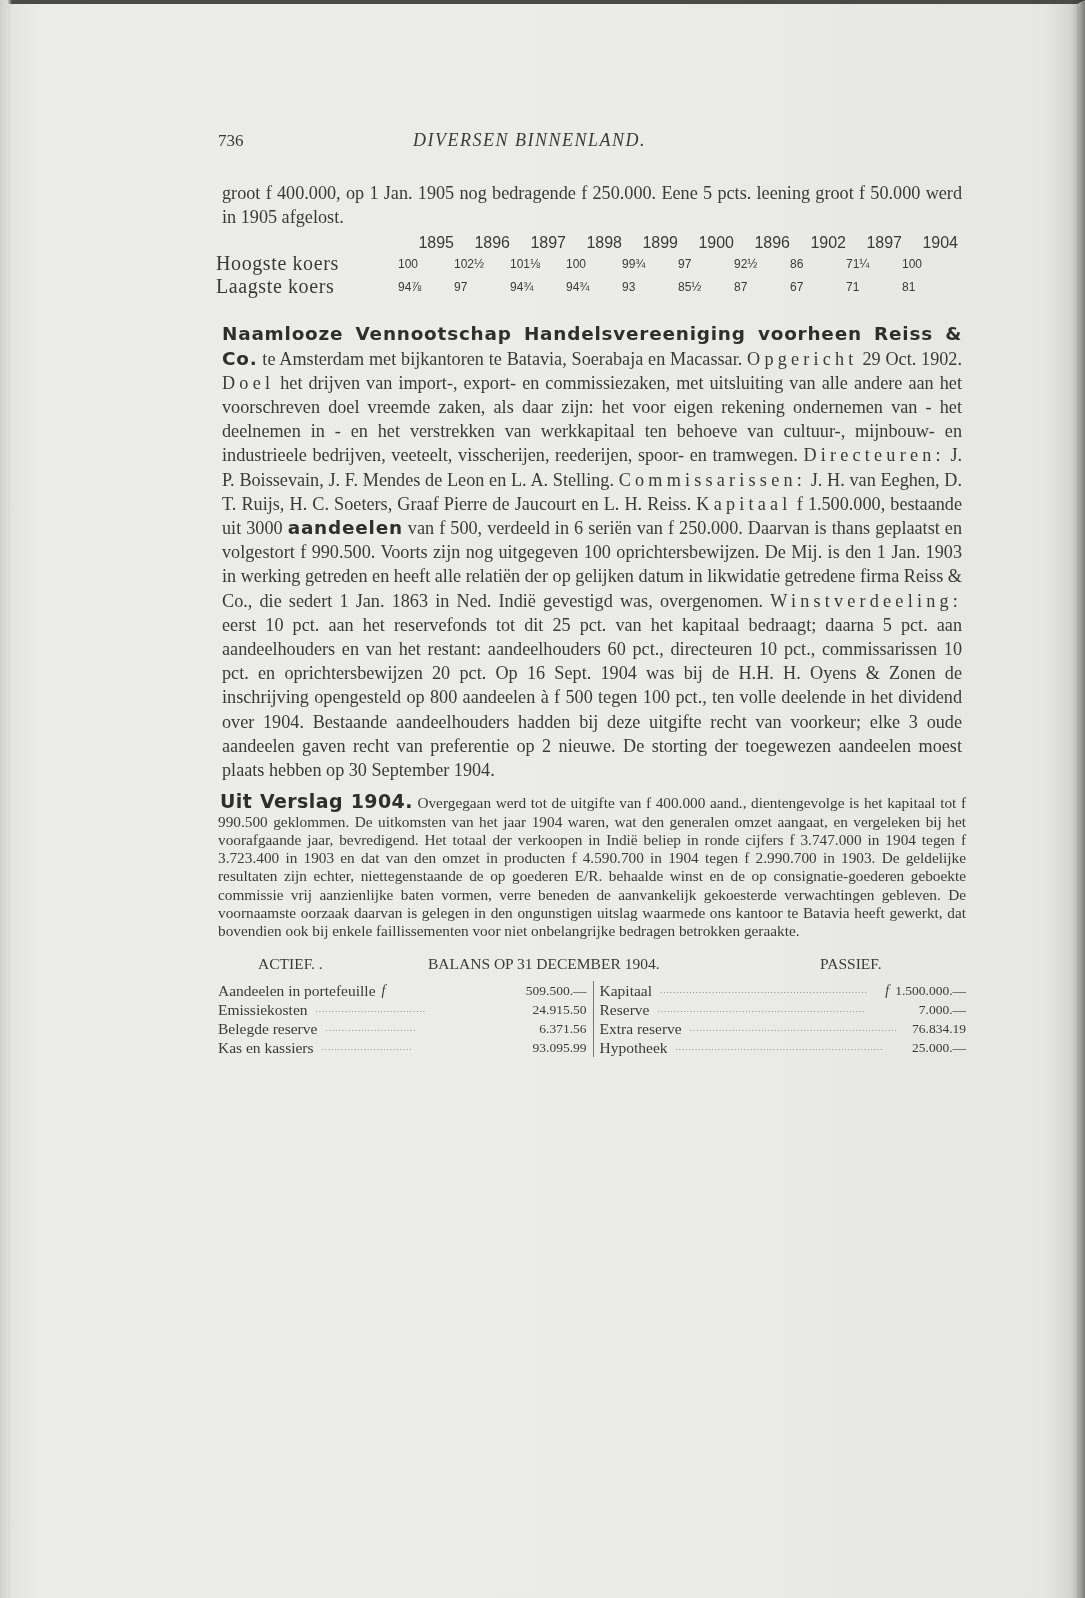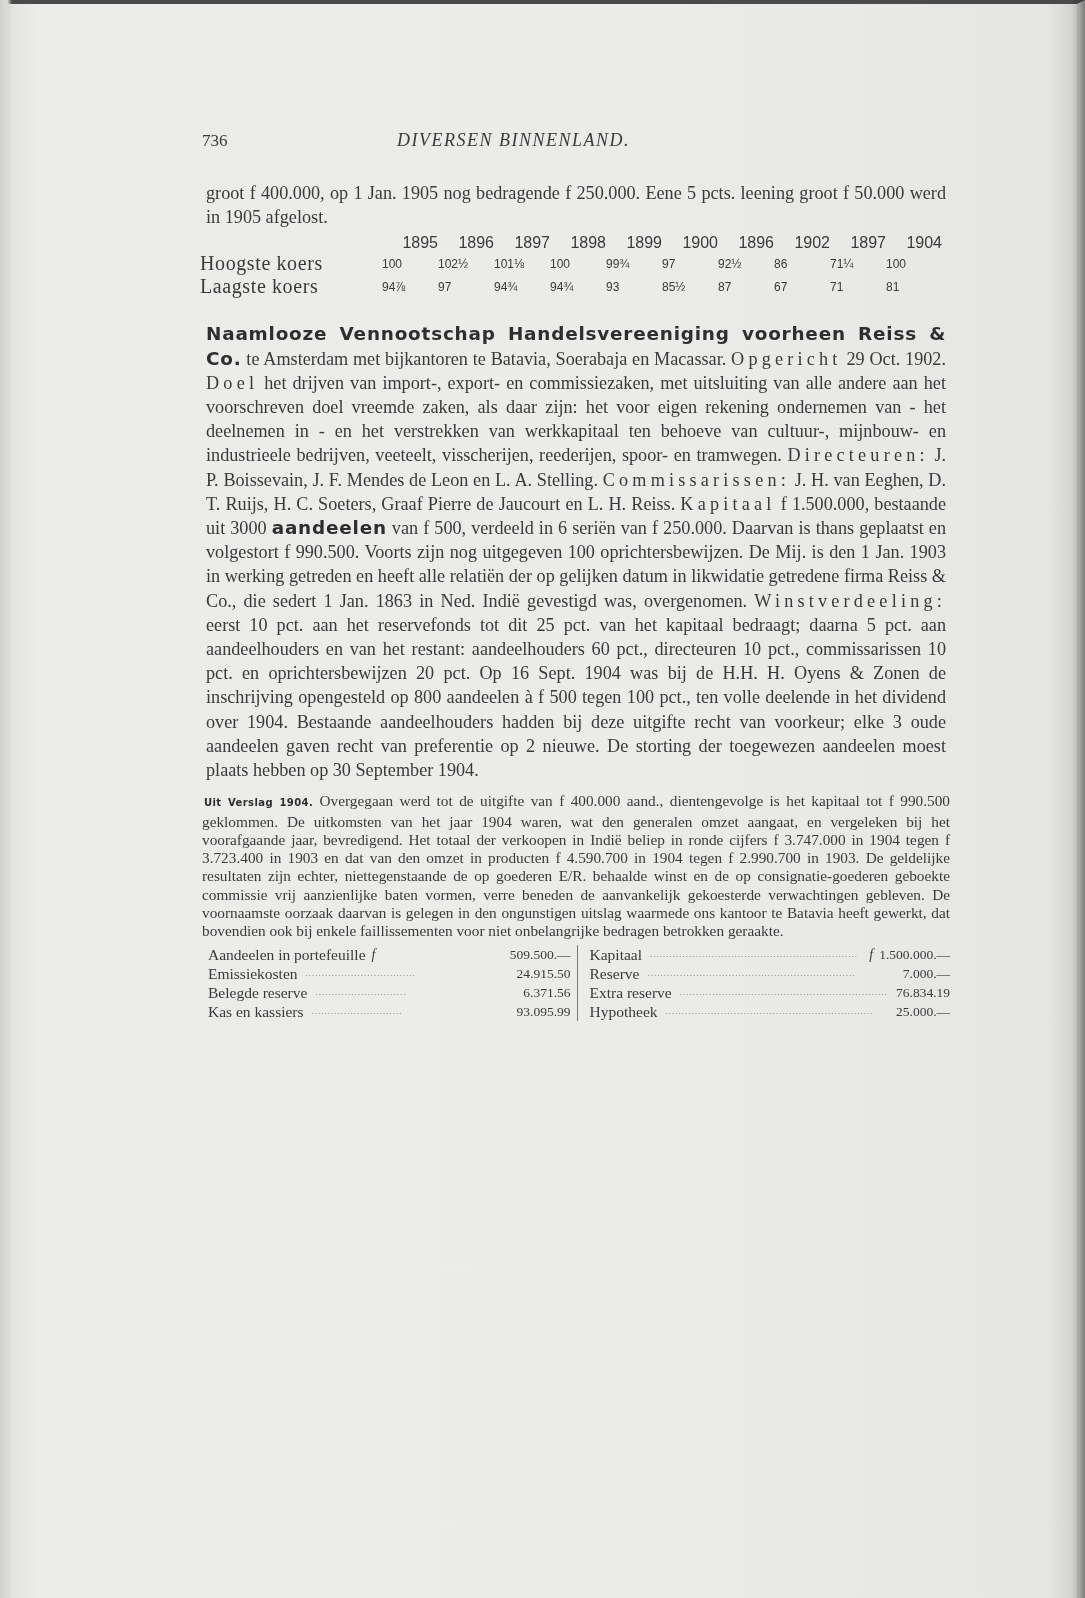--- a/index.html
+++ b/index.html
@@ -32,21 +32,21 @@
       background: linear-gradient(90deg, rgba(0,0,0,0) 0%, rgba(0,0,0,0.12) 60%, rgba(0,0,0,0.35) 100%);
     }
     .edge-shadow-left {
       position: absolute;
       left: 0; top: 0;
       width: 12px; height: 1598px;
       background: linear-gradient(90deg, #cfcfcd 0%, #dcdcda 60%, rgba(0,0,0,0) 100%);
     }
     .content {
       position: absolute;
-      left: 202px;
+      left: 218px;
       top: 128px;
       width: 748px;
     }
     .running-head {
       position: relative;
       height: 28px;
       font-size: 17px;
     }
     .page-number {
       position: absolute;
@@ -110,21 +110,21 @@
       font-family: "Liberation Serif", serif;
       font-size: 15.3px;
       line-height: 18.3px;
       text-align: justify;
       margin: 10px 0 0 0;
       text-indent: 2px;
     }
     .small-bold {
       font-family: "DejaVu Sans", "Liberation Sans", sans-serif;
       font-weight: bold;
-      font-size: 10px;
+      font-size: 19px;
       letter-spacing: 0.4px;
       color: #2e2e2e;
     }
     .balans-head {
       position: relative;
       height: 22px;
       margin-top: 14px;
       font-family: "Liberation Serif", serif;
       font-size: 15.5px;
     }
@@ -139,21 +139,20 @@
     .balans-col {
       display: flex;
       flex-direction: column;
     }
     .balans-col.left { width: 370px; padding-right: 6px; border-right: 1px solid #777; }
     .balans-col.right { width: 368px; padding-left: 6px; }
     .b-row {
       display: flex;
       align-items: center;
       height: 19px;
-      margin-left: 6px;
     }
     .b-label { white-space: nowrap; }
     .b-dots {
       flex: 1;
       overflow: hidden;
       white-space: nowrap;
       color: #6a6a6a;
       font-size: 9px;
       letter-spacing: 1px;
       margin: 0 8px;
@@ -228,20 +227,25 @@
       <td class="num">81</td>
     </tr>
   </tbody>
     </table>
 
 
   <p class="para company-block"><span class="heading-bold">Naamlooze Vennootschap Handelsvereeniging voorheen Reiss &amp; Co.</span><span> te Amsterdam met bijkantoren te Batavia, Soerabaja en Macassar. </span><span class="spaced">Opgericht</span><span> 29 Oct. 1902. </span><span class="spaced">Doel</span><span> het drijven van import-, export- en commissiezaken, met uitsluiting van alle andere aan het voorschreven doel vreemde zaken, als daar zijn: het voor eigen rekening ondernemen van - het deelnemen in - en het verstrekken van werkkapitaal ten behoeve van cultuur-, mijnbouw- en industrieele bedrijven, veeteelt, visscherijen, reederijen, spoor- en tramwegen. </span><span class="spaced">Directeuren:</span><span> J. P. Boissevain, J. F. Mendes de Leon en L. A. Stelling. </span><span class="spaced">Commissarissen:</span><span> J. H. van Eeghen, D. T. Ruijs, H. C. Soeters, Graaf Pierre de Jaucourt en L. H. Reiss. </span><span class="spaced">Kapitaal</span><span> f 1.500.000, bestaande uit 3000 </span><span class="heading-bold">aandeelen</span><span> van f 500, verdeeld in 6 seriën van f 250.000. Daarvan is thans geplaatst en volgestort f 990.500. Voorts zijn nog uitgegeven 100 oprichtersbewijzen. De Mij. is den 1 Jan. 1903 in werking getreden en heeft alle relatiën der op gelijken datum in likwidatie getredene firma Reiss &amp; Co., die sedert 1 Jan. 1863 in Ned. Indië gevestigd was, overgenomen. </span><span class="spaced">Winstverdeeling:</span><span> eerst 10 pct. aan het reservefonds tot dit 25 pct. van het kapitaal bedraagt; daarna 5 pct. aan aandeelhouders en van het restant: aandeelhouders 60 pct., directeuren 10 pct., commissarissen 10 pct. en oprichtersbewijzen 20 pct. Op 16 Sept. 1904 was bij de H.H. H. Oyens &amp; Zonen de inschrijving opengesteld op 800 aandeelen à f 500 tegen 100 pct., ten volle deelende in het dividend over 1904. Bestaande aandeelhouders hadden bij deze uitgifte recht van voorkeur; elke 3 oude aandeelen gaven recht van preferentie op 2 nieuwe. De storting der toegewezen aandeelen moest plaats hebben op 30 September 1904.</span></p>
 
   <p class="small-para"><span class="small-bold">Uit Verslag 1904.</span><span> Overgegaan werd tot de uitgifte van f 400.000 aand., dientengevolge is het kapitaal tot f 990.500 geklommen. De uitkomsten van het jaar 1904 waren, wat den generalen omzet aangaat, en vergeleken bij het voorafgaande jaar, bevredigend. Het totaal der verkoopen in Indië beliep in ronde cijfers f 3.747.000 in 1904 tegen f 3.723.400 in 1903 en dat van den omzet in producten f 4.590.700 in 1904 tegen f 2.990.700 in 1903. De geldelijke resultaten zijn echter, niettegenstaande de op goederen E/R. behaalde winst en de op consignatie-goederen geboekte commissie vrij aanzienlijke baten vormen, verre beneden de aanvankelijk gekoesterde verwachtingen gebleven. De voornaamste oorzaak daarvan is gelegen in den ongunstigen uitslag waarmede ons kantoor te Batavia heeft gewerkt, dat bovendien ook bij enkele faillissementen voor niet onbelangrijke bedragen betrokken geraakte.</span></p>
 
+  <div class="balans-head">
+    <span style="left:40px;">ACTIEF. .</span>
+    <span style="left:210px;">BALANS OP 31 DECEMBER 1904.</span>
+    <span style="left:602px;">PASSIEF.</span>
+  </div>
 
   <div class="balans">
     <div class="balans-col left">
       <div class="b-row">
         <span class="b-label">Aandeelen in portefeuille</span>
         <span class="b-cur" style="margin-left:6px;">f</span>
         <span style="flex:1;"></span>
         <span class="b-amt">509.500.—</span>
       </div>
       <div class="b-row">

